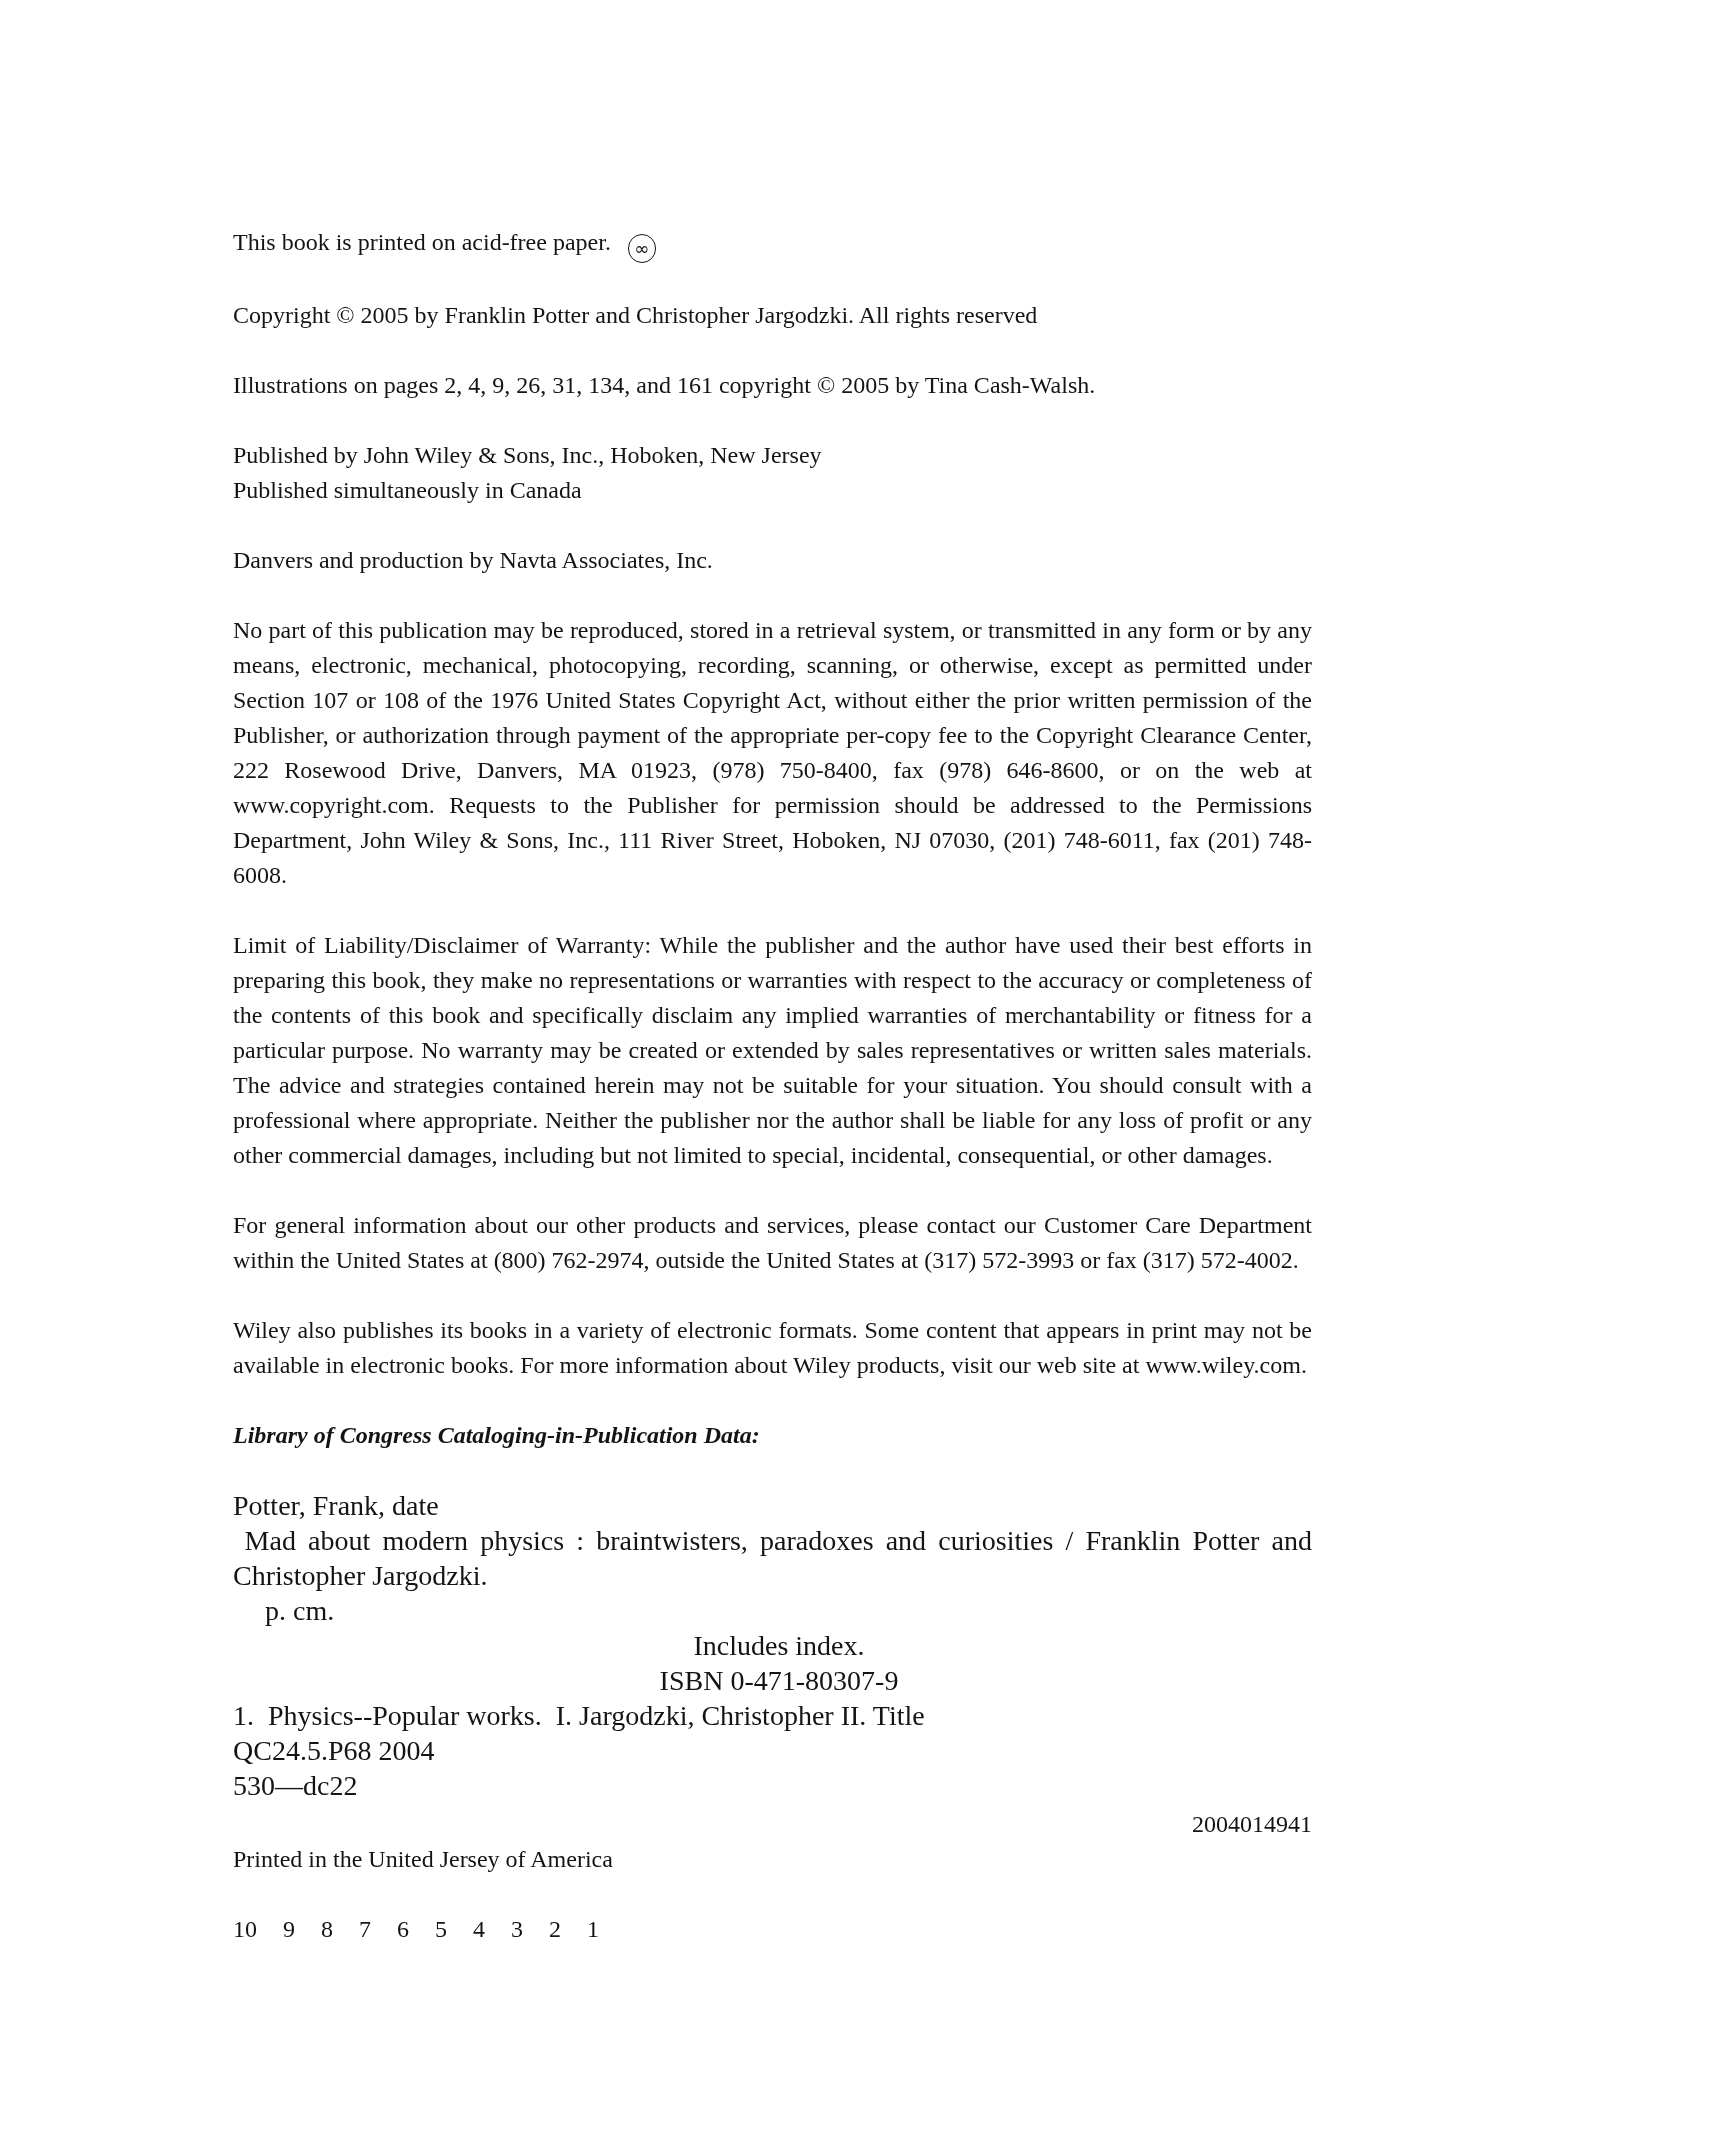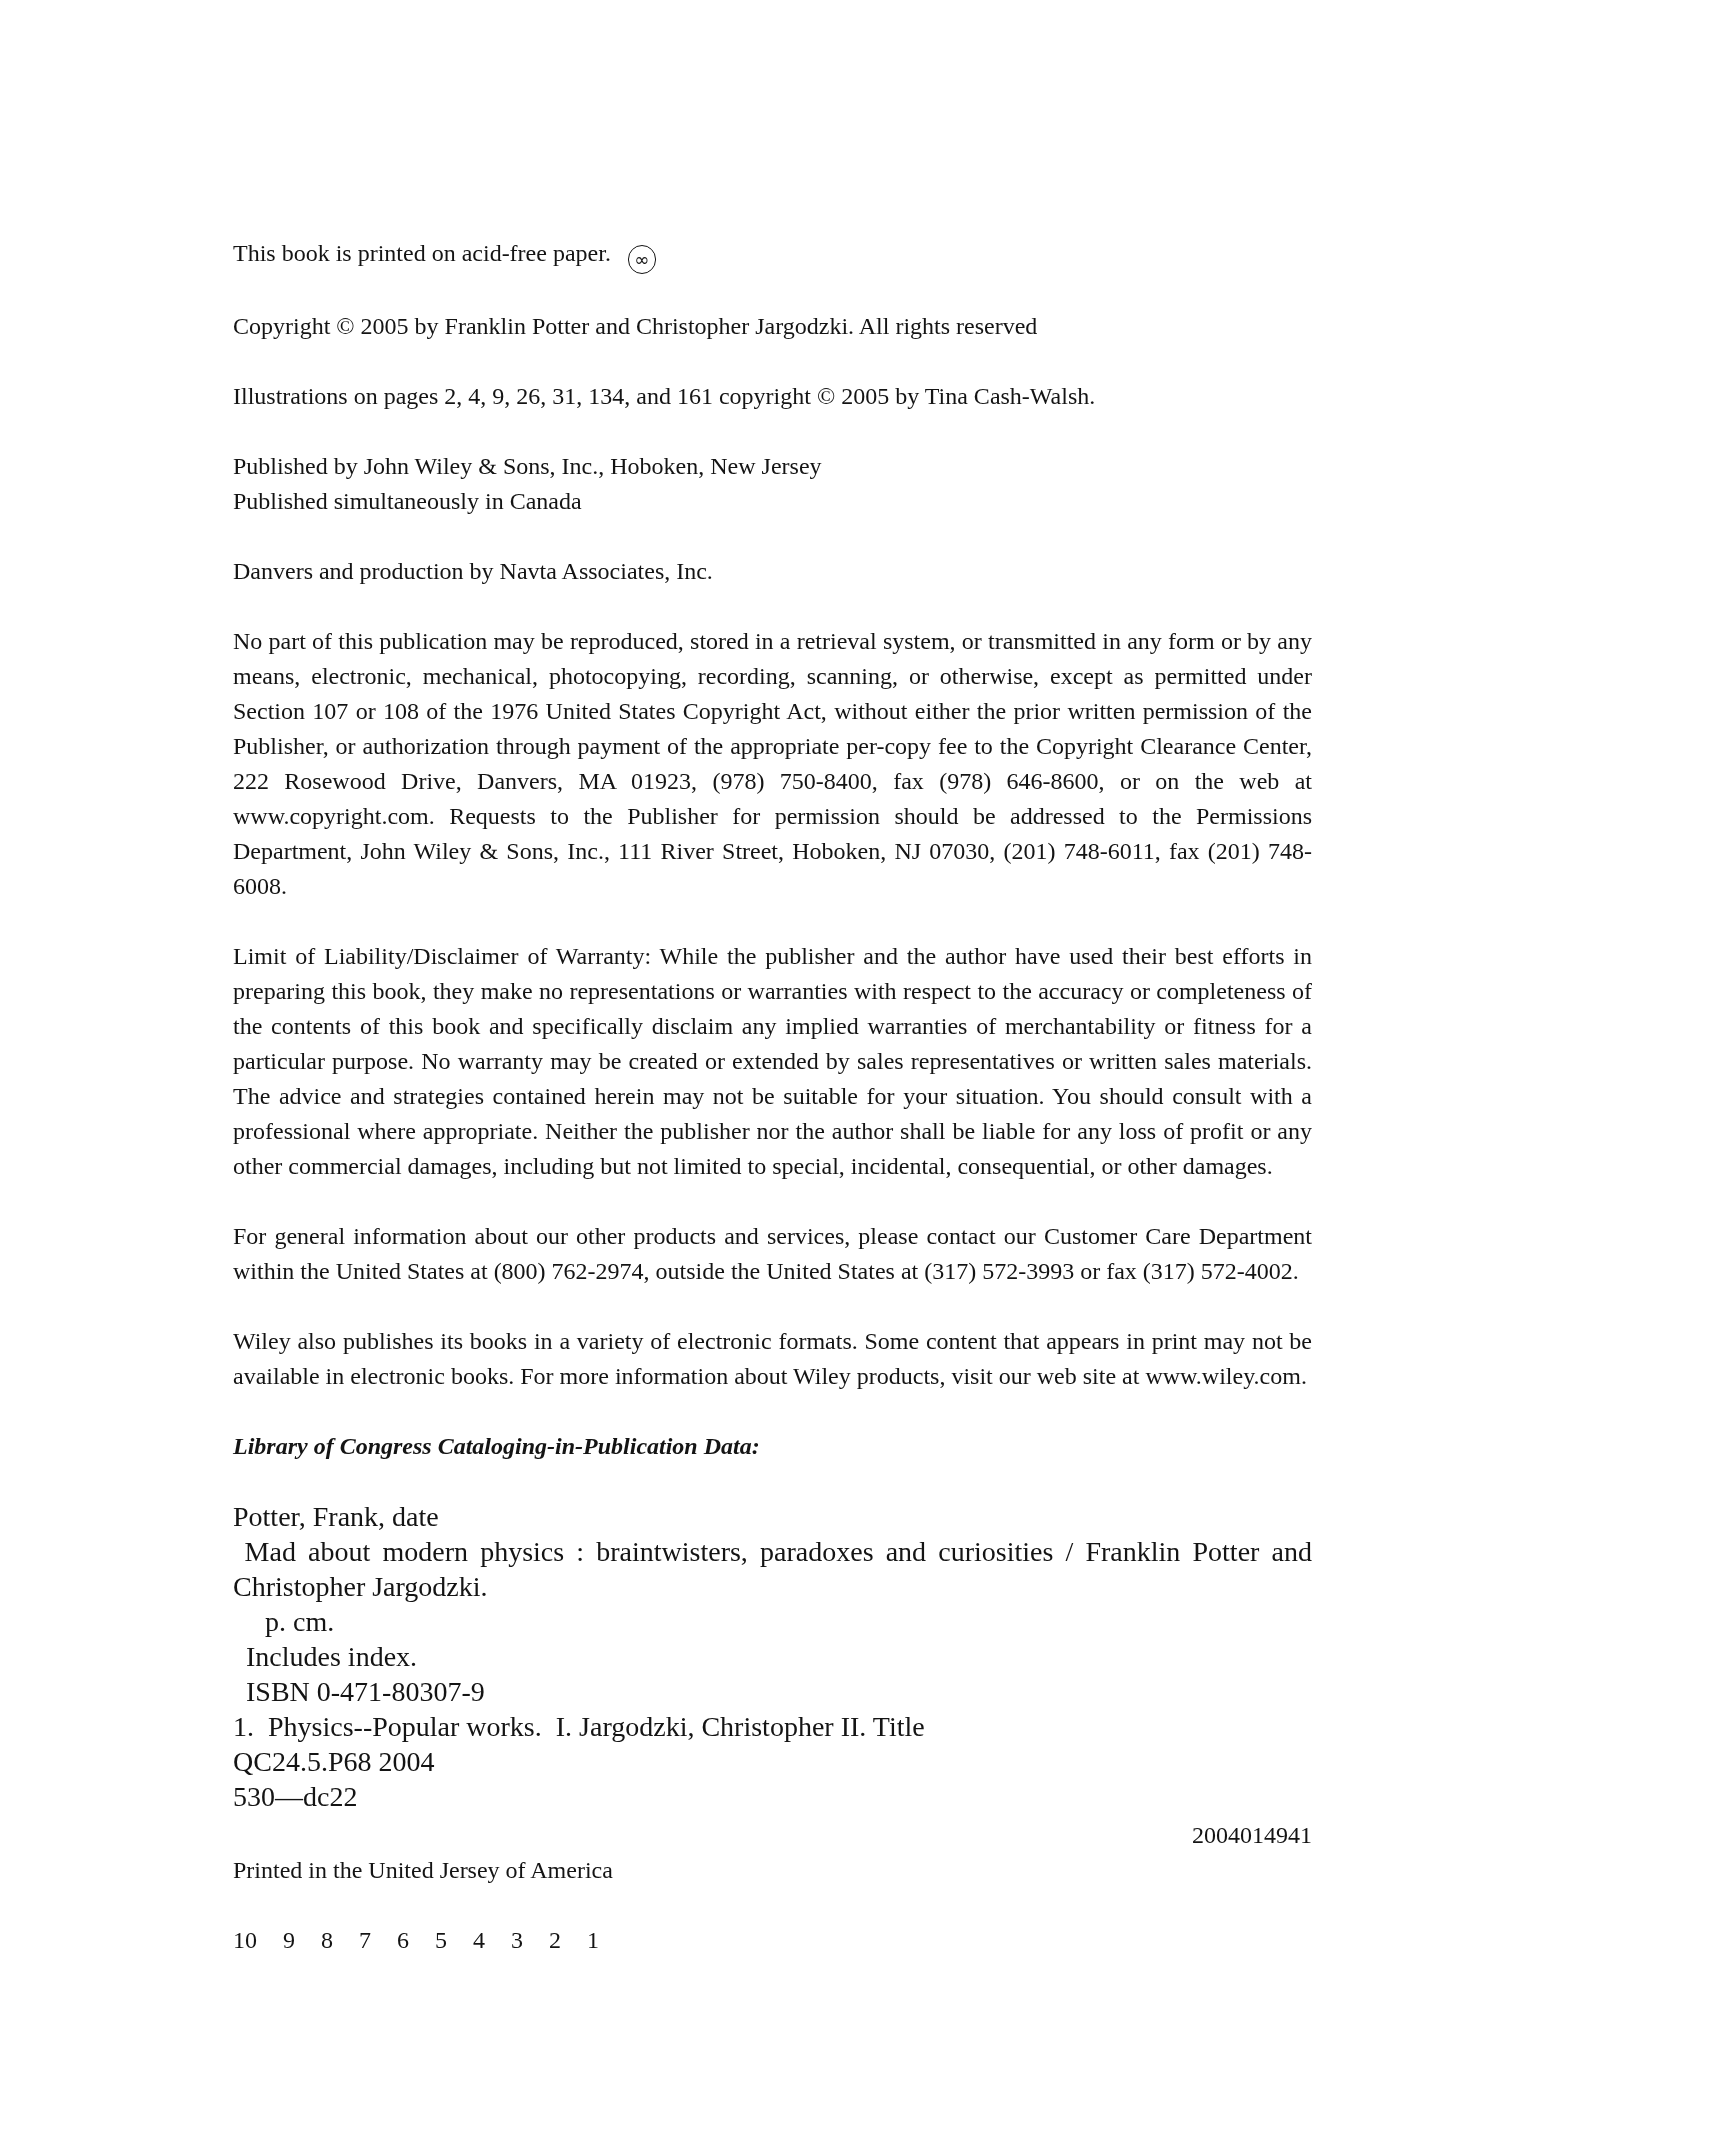--- a/index.html
+++ b/index.html
@@ -7,21 +7,21 @@
   body {
     width: 1735px;
     height: 2140px;
     font-family: "Liberation Serif", "DejaVu Serif", serif;
     color: #141414;
     position: relative;
     overflow: hidden;
   }
   .page {
     position: absolute;
-    top: 11px; left: 0;
+    top: 0; left: 0;
     width: 1735px;
     height: 1917px;
     padding: 225px 423px 0 233px;
   }
   .para {
     font-size: 24px;
     line-height: 35px;
     margin-bottom: 35px;
     text-align: left;
   }
@@ -47,21 +47,21 @@
   .loc-heading {
     font-weight: bold;
     font-style: italic;
   }
   .catalog { margin-bottom: 0; }
   .cat-line { font-size: 28px; line-height: 35px; }
   .cat-title {
     text-indent: 11.6px;
     text-align: justify;
   }
-  .indent-1 { padding-left: 13px; }
+  .indent-1 { padding-left: 13px; text-align: center; }
   .indent-2 { padding-left: 32px; }
   .prewrap { white-space: pre-wrap; }
   .lccn-line {
     font-size: 24px;
     line-height: 35px;
     text-align: right;
     margin-top: 4.6px;
   }
   .printing-numbers {
     white-space: pre;

